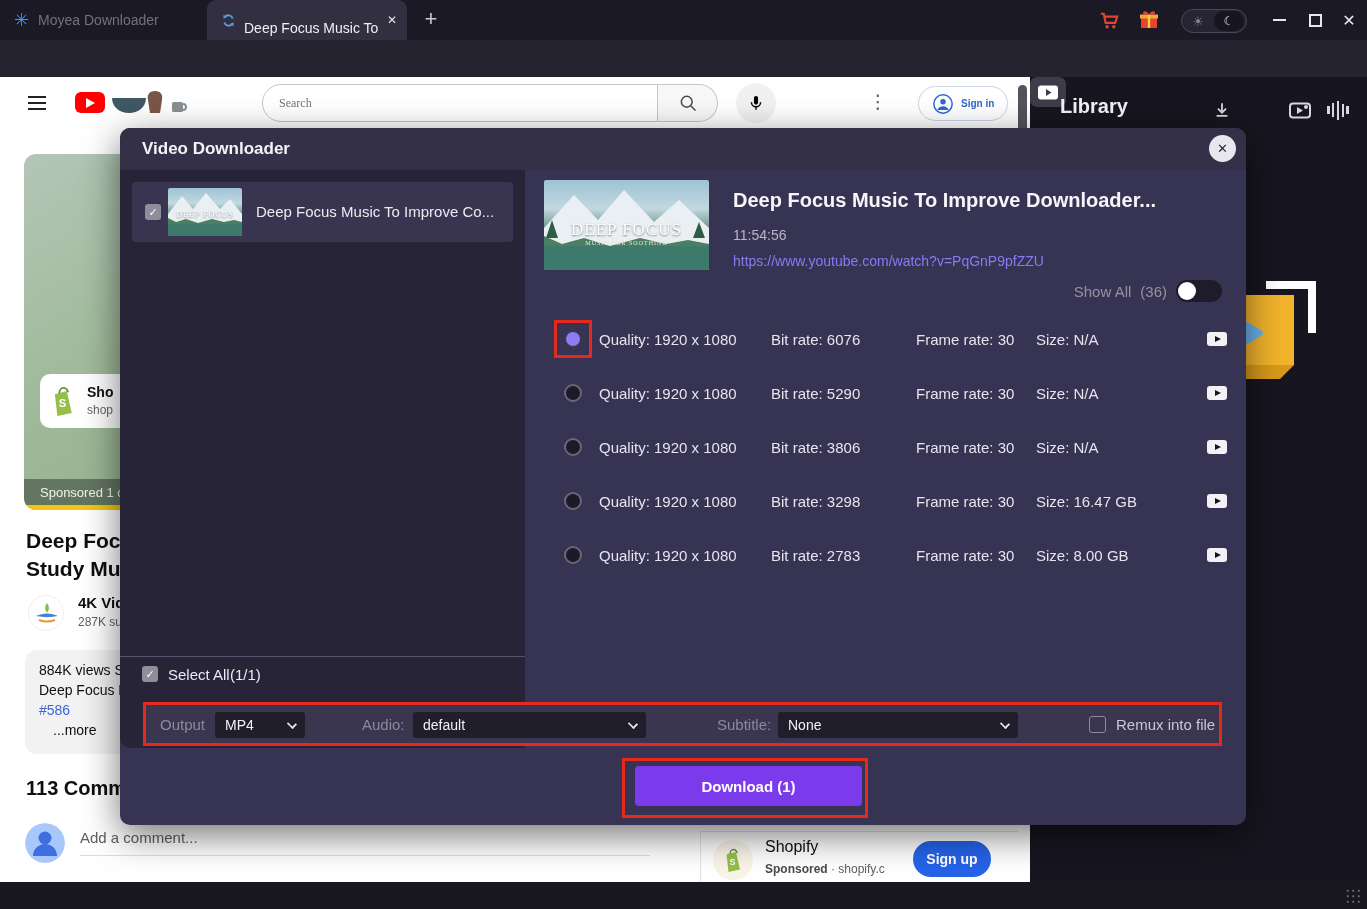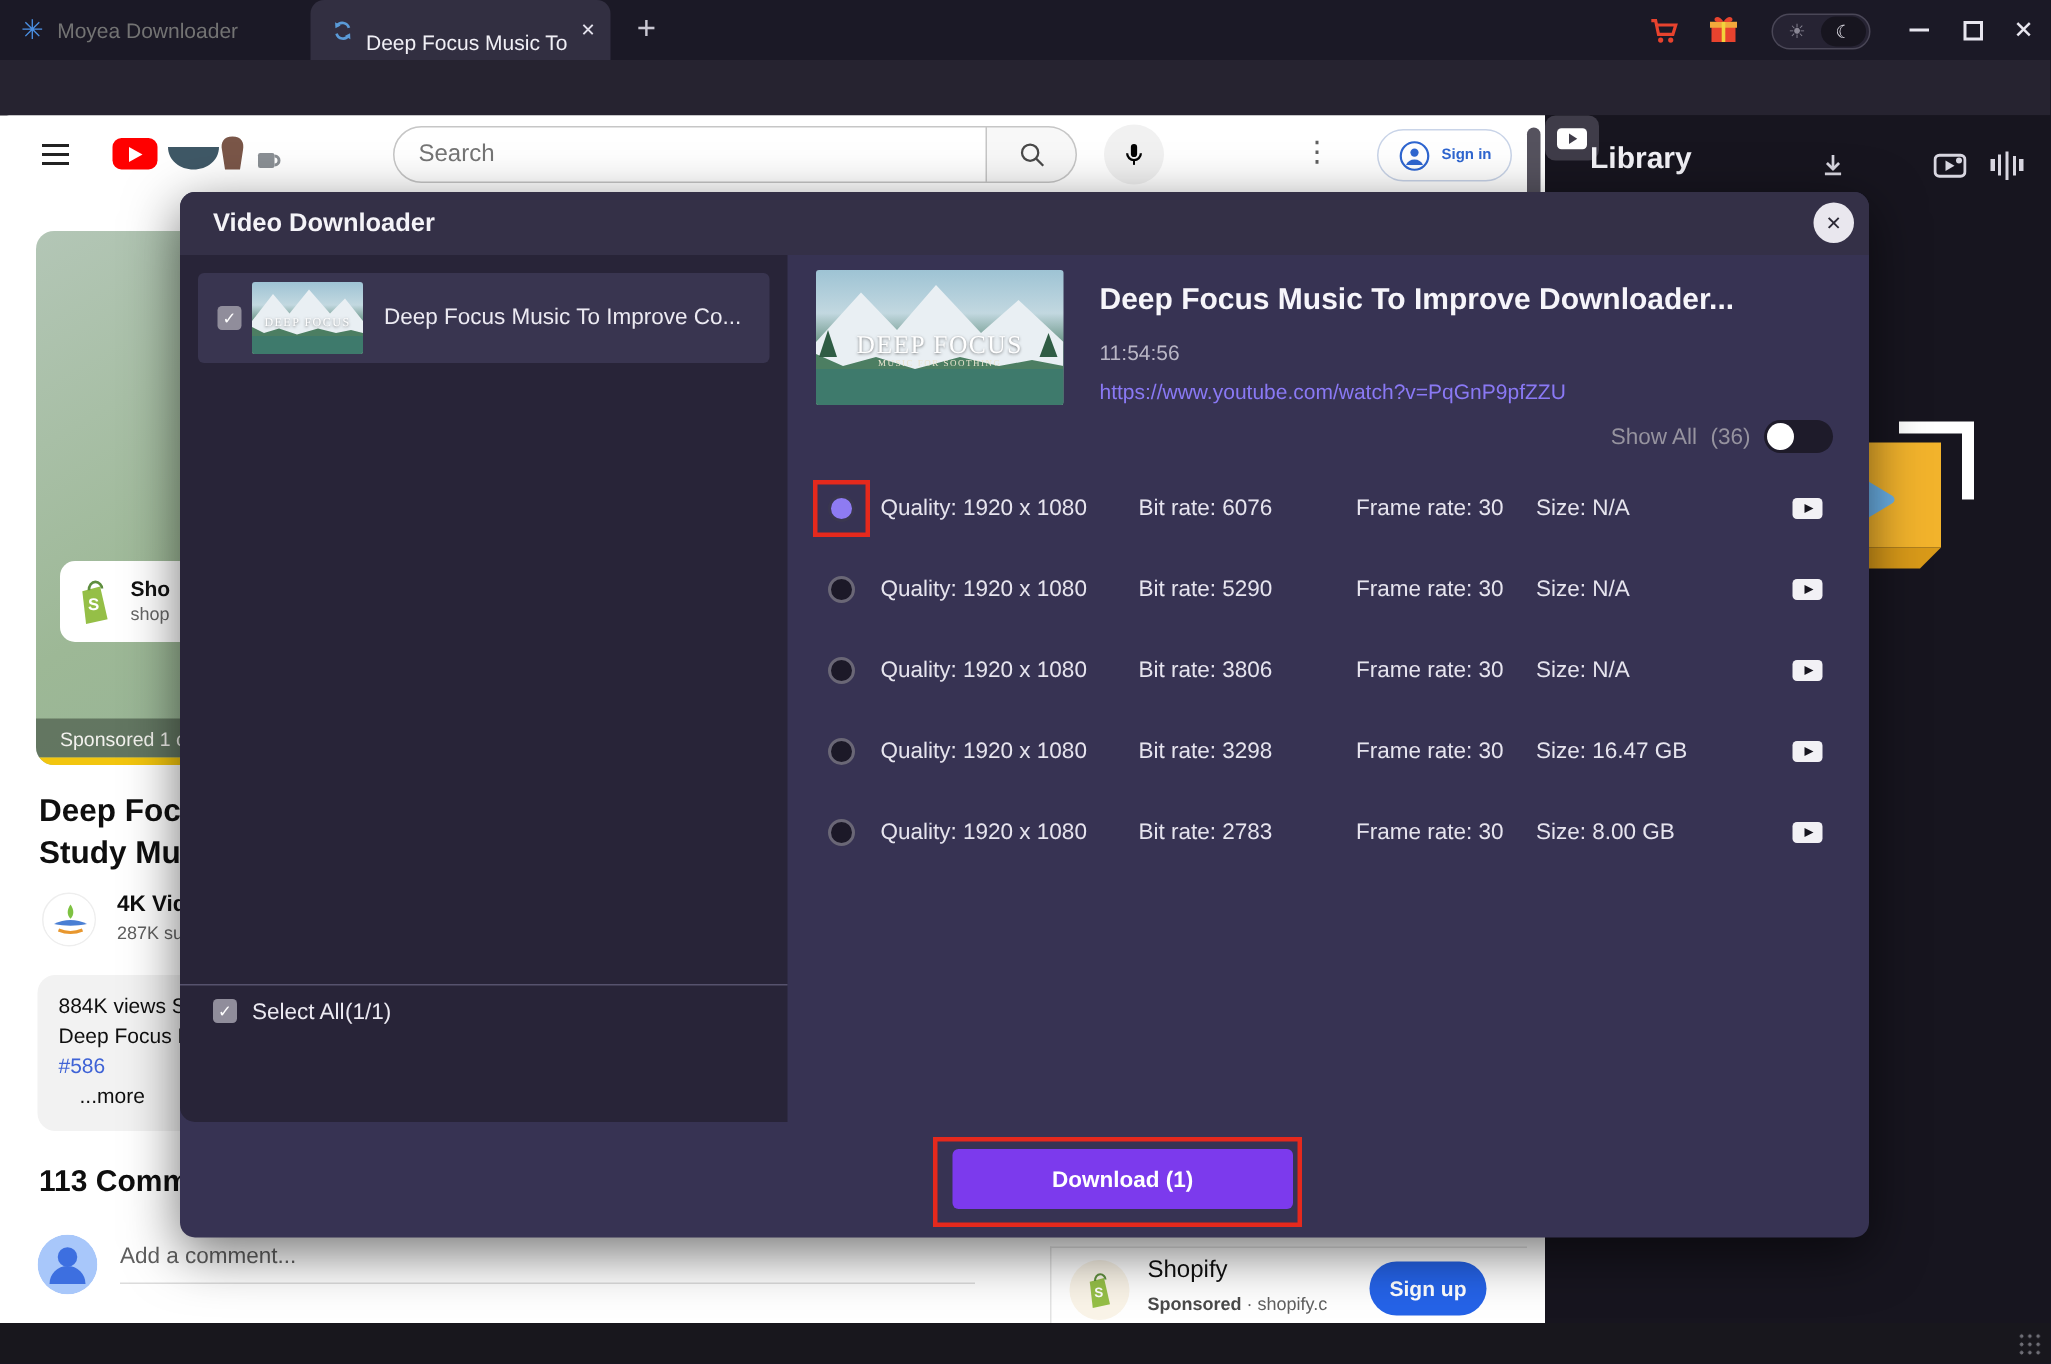--- a/index.html
+++ b/index.html
@@ -47,22 +47,22 @@
   
   #yt-page { left:0; top:77px; width:1030px; height:805px; background:#fff; border-radius:6px 0 0 0; }
   .yt-header { position:absolute; left:0; top:0; width:100%; height:52px; background:#fff; }
   .hamburger { left:28px; top:19px; width:18px; height:14px; display:flex; flex-direction:column; justify-content:space-between; }
   .hamburger i { height:2px; background:#222; }
   .yt-playbtn { left:75px; top:15px; width:30px; height:21px; background:#f00; border-radius:6px;
     display:flex; align-items:center; justify-content:center; }
   .yt-playbtn i { width:0; height:0; border-left:9px solid #fff; border-top:5.5px solid transparent; border-bottom:5.5px solid transparent; }
   .search-pill { left:262px; top:7px; width:396px; height:38px; border:1px solid #c6c6c6; border-radius:20px 0 0 20px;
     display:flex; align-items:center; padding:0 16px; }
-  .search-pill input { border:none; outline:none; width:100%; font-size:16px; color:#c2410c; background:transparent;
-    font-family:Liberation Sans, sans-serif; }
+  .search-pill input { border:none; outline:none; width:100%; font-size:12px; color:#c2410c; background:transparent;
+    font-family:Liberation Serif, serif; }
   .search-btn { left:658px; top:7px; width:60px; height:38px; background:#f8f8f8; border:1px solid #c6c6c6;
     border-left:none; border-radius:0 20px 20px 0; display:flex; align-items:center; justify-content:center; }
   .mic-btn { left:736px; top:6px; width:40px; height:40px; background:#f1f1f1; border-radius:50%;
     display:flex; align-items:center; justify-content:center; }
   .kebab { left:866px; top:13px; width:24px; height:26px; color:#606060; font-size:19px; text-align:center; }
   .signin { left:918px; top:9px; height:35px; border:1px solid #c9d4e8; border-radius:18px; background:#fff;
     display:flex; align-items:center; gap:7px; padding:0 13px; color:#2f66d0; font-size:10px; font-weight:bold; }
   .yt-scroll { left:1018px; top:8px; width:9px; height:170px; background:#55525e; border-radius:5px; }
 
   
@@ -143,21 +143,21 @@
   .v-thumb .t-title { top:40px; font-size:17px; }
   .v-thumb .t-sub { top:60px; font-size:6px; letter-spacing:1px; }
   .v-title { position:absolute; left:208px; top:19px; color:#f6f5fa; font-size:20px; font-weight:bold; }
   .v-duration { position:absolute; left:208px; top:57px; color:#b9b6c5; font-size:14px; }
   .v-link { position:absolute; left:208px; top:83px; color:#8a79f5; font-size:14px; }
   .showall { position:absolute; right:24px; top:110px; display:flex; align-items:center; gap:9px; }
   .showall-label,.showall-count { color:#96939f; font-size:15px; }
   .toggle { width:46px; height:22px; background:#1e1b2a; border-radius:11px; position:relative; }
   .toggle .knob { position:absolute; left:2px; top:2px; width:18px; height:18px; background:#fff; border-radius:50%; }
 
-  .format-list { position:absolute; left:4px; top:142px; width:798px; }
+  .format-list { position:absolute; left:16px; top:142px; width:798px; }
   .format-row { position:relative; height:54px; }
   .format-row span.fcol { position:absolute; top:50%; transform:translateY(-50%); color:#e6e4ee; font-size:15px; white-space:nowrap; }
   .c-quality { left:58px; } .c-bitrate { left:230px; } .c-framerate { left:375px; } .c-size { left:495px; }
   .radio-wrap { position:absolute; left:13px; top:8px; width:38px; height:38px; display:flex; align-items:center; justify-content:center; }
   .radio { width:18px; height:18px; border-radius:50%; background:#1c1928; border:2px solid #6a6776; }
   .format-row.selected .radio { background:#8e7bf2; border-color:#3a3750; }
   .format-row.selected .radio-wrap { border:3px solid #e5291d; }
   .play-badge { position:absolute; left:666px; top:20px; width:20px; height:14px; background:#f2f1f5; border-radius:3px;
     display:flex; align-items:center; justify-content:center; }
   .play-badge .tri { width:0; height:0; border-left:6px solid #17151f; border-top:3.5px solid transparent; border-bottom:3.5px solid transparent; margin-left:1px; }
@@ -534,20 +534,39 @@
     <span class="fcol c-bitrate">Bit rate: 2783</span>
     <span class="fcol c-framerate">Frame rate: 30</span>
     <span class="fcol c-size">Size: 8.00 GB</span>
     <span class="play-badge">
               <span class="tri"></span>
             </span>
   </div>
         </div>
     </div>
 
+    <div class="output-box">
+      <span class="ob-label" style="left:14px">Output</span>
+      <div class="ob-select" style="left:69px; width:90px">
+        <span>MP4</span>
+        <span class="chev"></span>
+      </div>
+      <span class="ob-label" style="left:216px">Audio:</span>
+      <div class="ob-select" style="left:267px; width:233px">
+        <span>default</span>
+        <span class="chev"></span>
+      </div>
+      <span class="ob-label" style="left:571px">Subtitle:</span>
+      <div class="ob-select" style="left:632px; width:240px">
+        <span>None</span>
+        <span class="chev"></span>
+      </div>
+      <span class="remux-cb"></span>
+      <span class="remux-label">Remux into file</span>
+    </div>
 
     <div class="m-footer">
       <div class="dl-annot"></div>
       <div class="btn btn-download">Download (1)</div>
     </div>
   </div>
 
 </div>
 
 </body></html>

